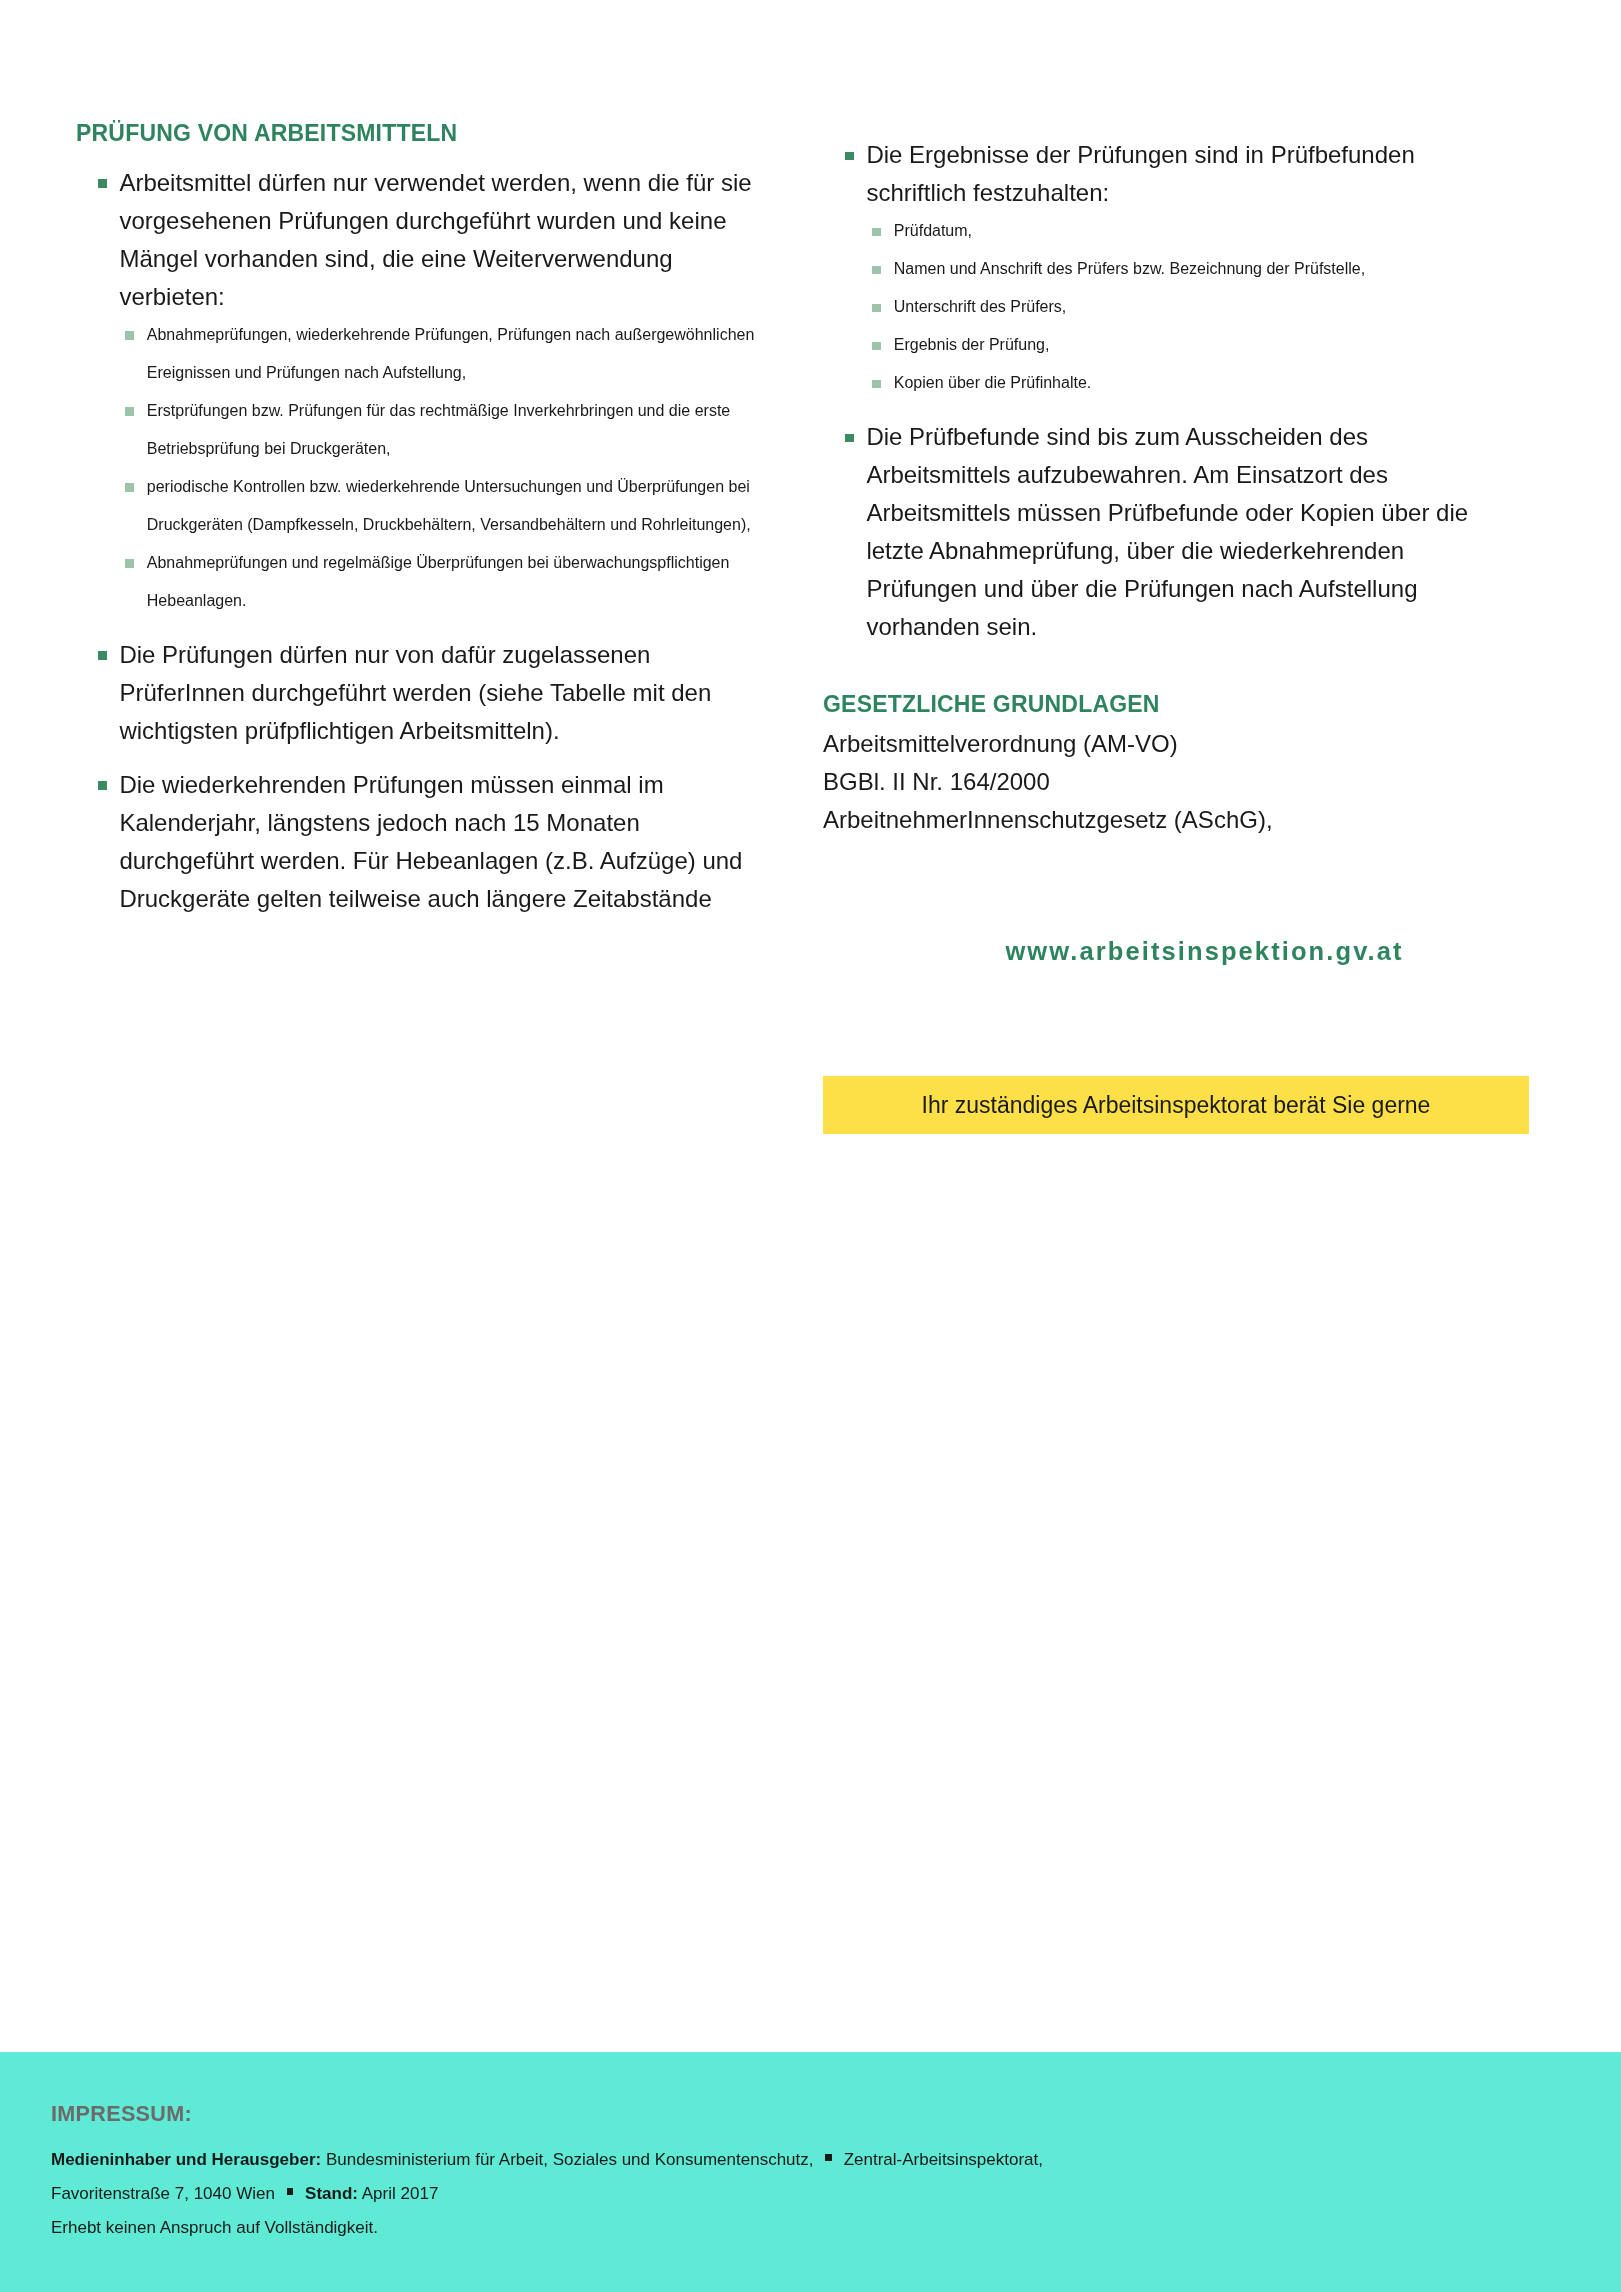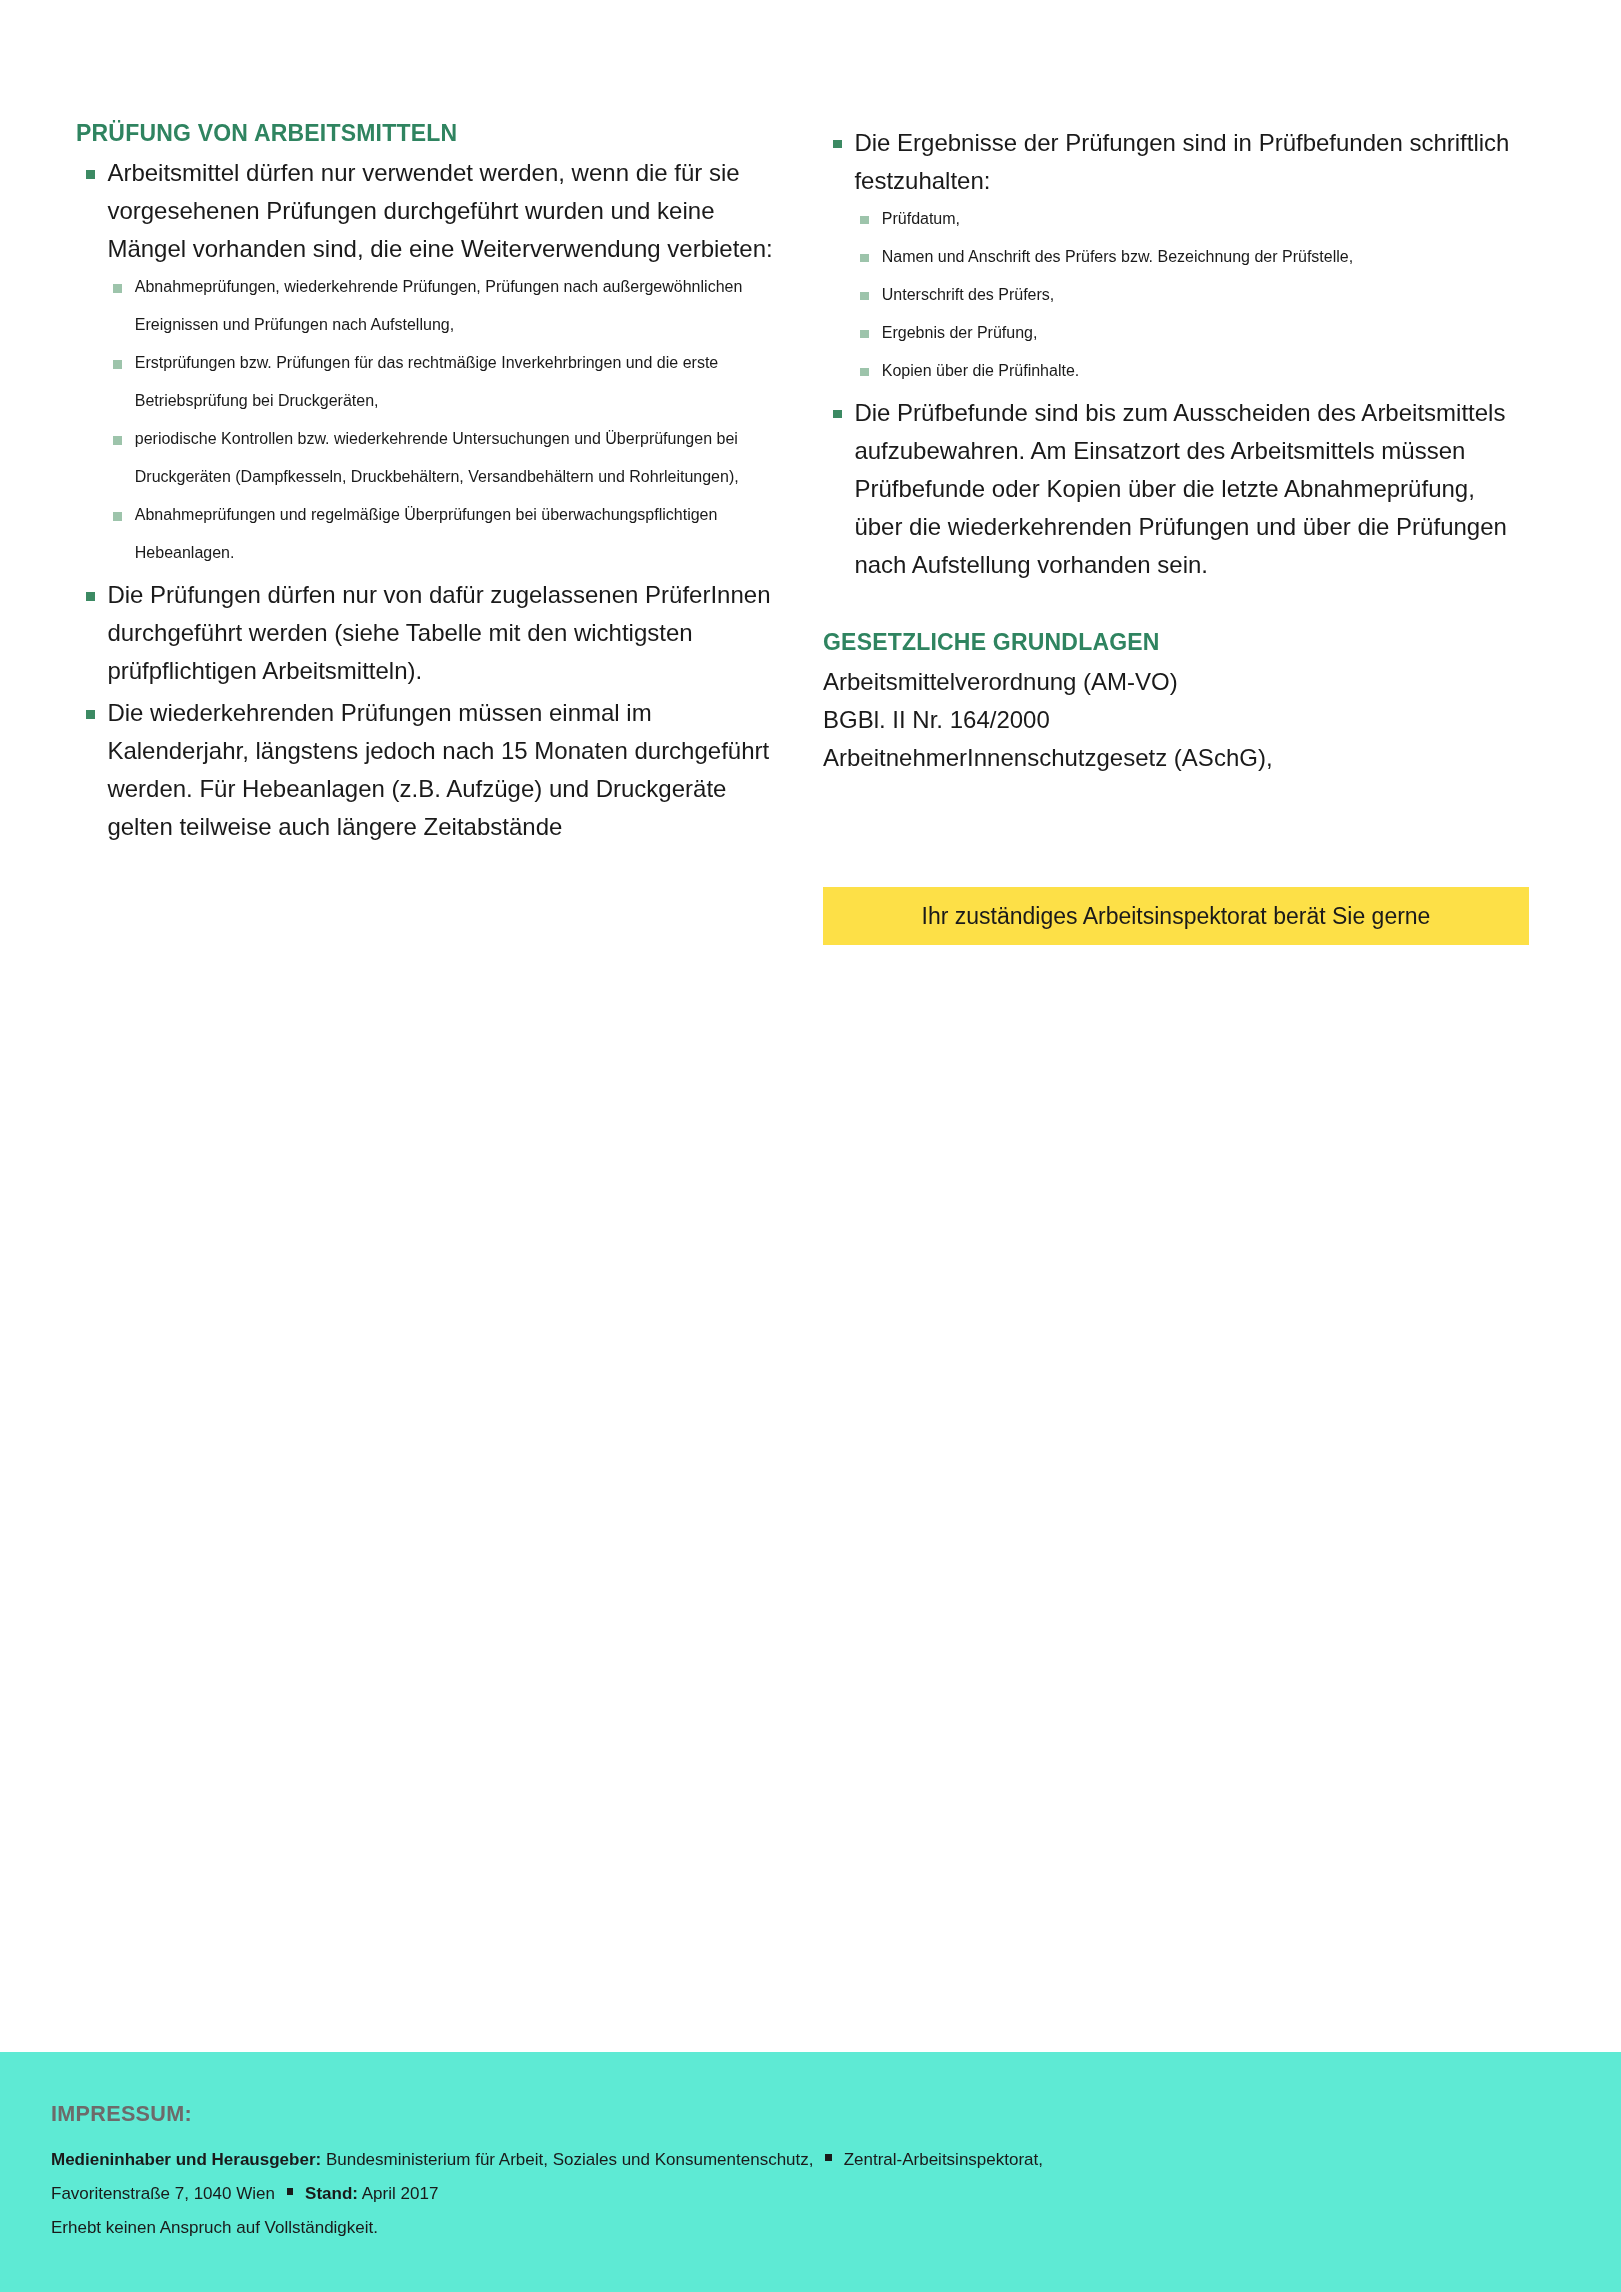--- a/index.html
+++ b/index.html
@@ -59,21 +59,21 @@
     list-style: none;
     margin: 0;
     padding: 0;
   }
   ul.lvl1 > li {
     position: relative;
     padding-left: 27.4px;
     font-size: 24px;
     line-height: 38px;
     color: #1a1a1a;
-    margin: 4px;
+    margin: 16px;
   }
   ul.lvl1 > li > .txt {
     display: block;
   }
   ul.lvl1 > li > .txt::before {
     content: "";
     position: absolute;
     left: 5.9px;
     top: 15.7px;
     width: 8.8px;
@@ -228,20 +228,21 @@
       </ul>
 
       <div class="section-heading second">GESETZLICHE GRUNDLAGEN</div>
 
       <div class="law-lines">
         <div>Arbeitsmittelverordnung (AM-VO)</div>
         <div>BGBl. II Nr. 164/2000</div>
         <div>ArbeitnehmerInnenschutzgesetz (ASchG),</div>
       </div>
 
+      <div class="url-line">www.arbeitsinspektion.gv.at</div>
 
       <div class="notice-box">
         <span>Ihr zuständiges Arbeitsinspektorat berät Sie gerne</span>
       </div>
 
     </div>
   </div>
 
   <div class="impressum">
     <div class="impressum-title">IMPRESSUM:</div>

